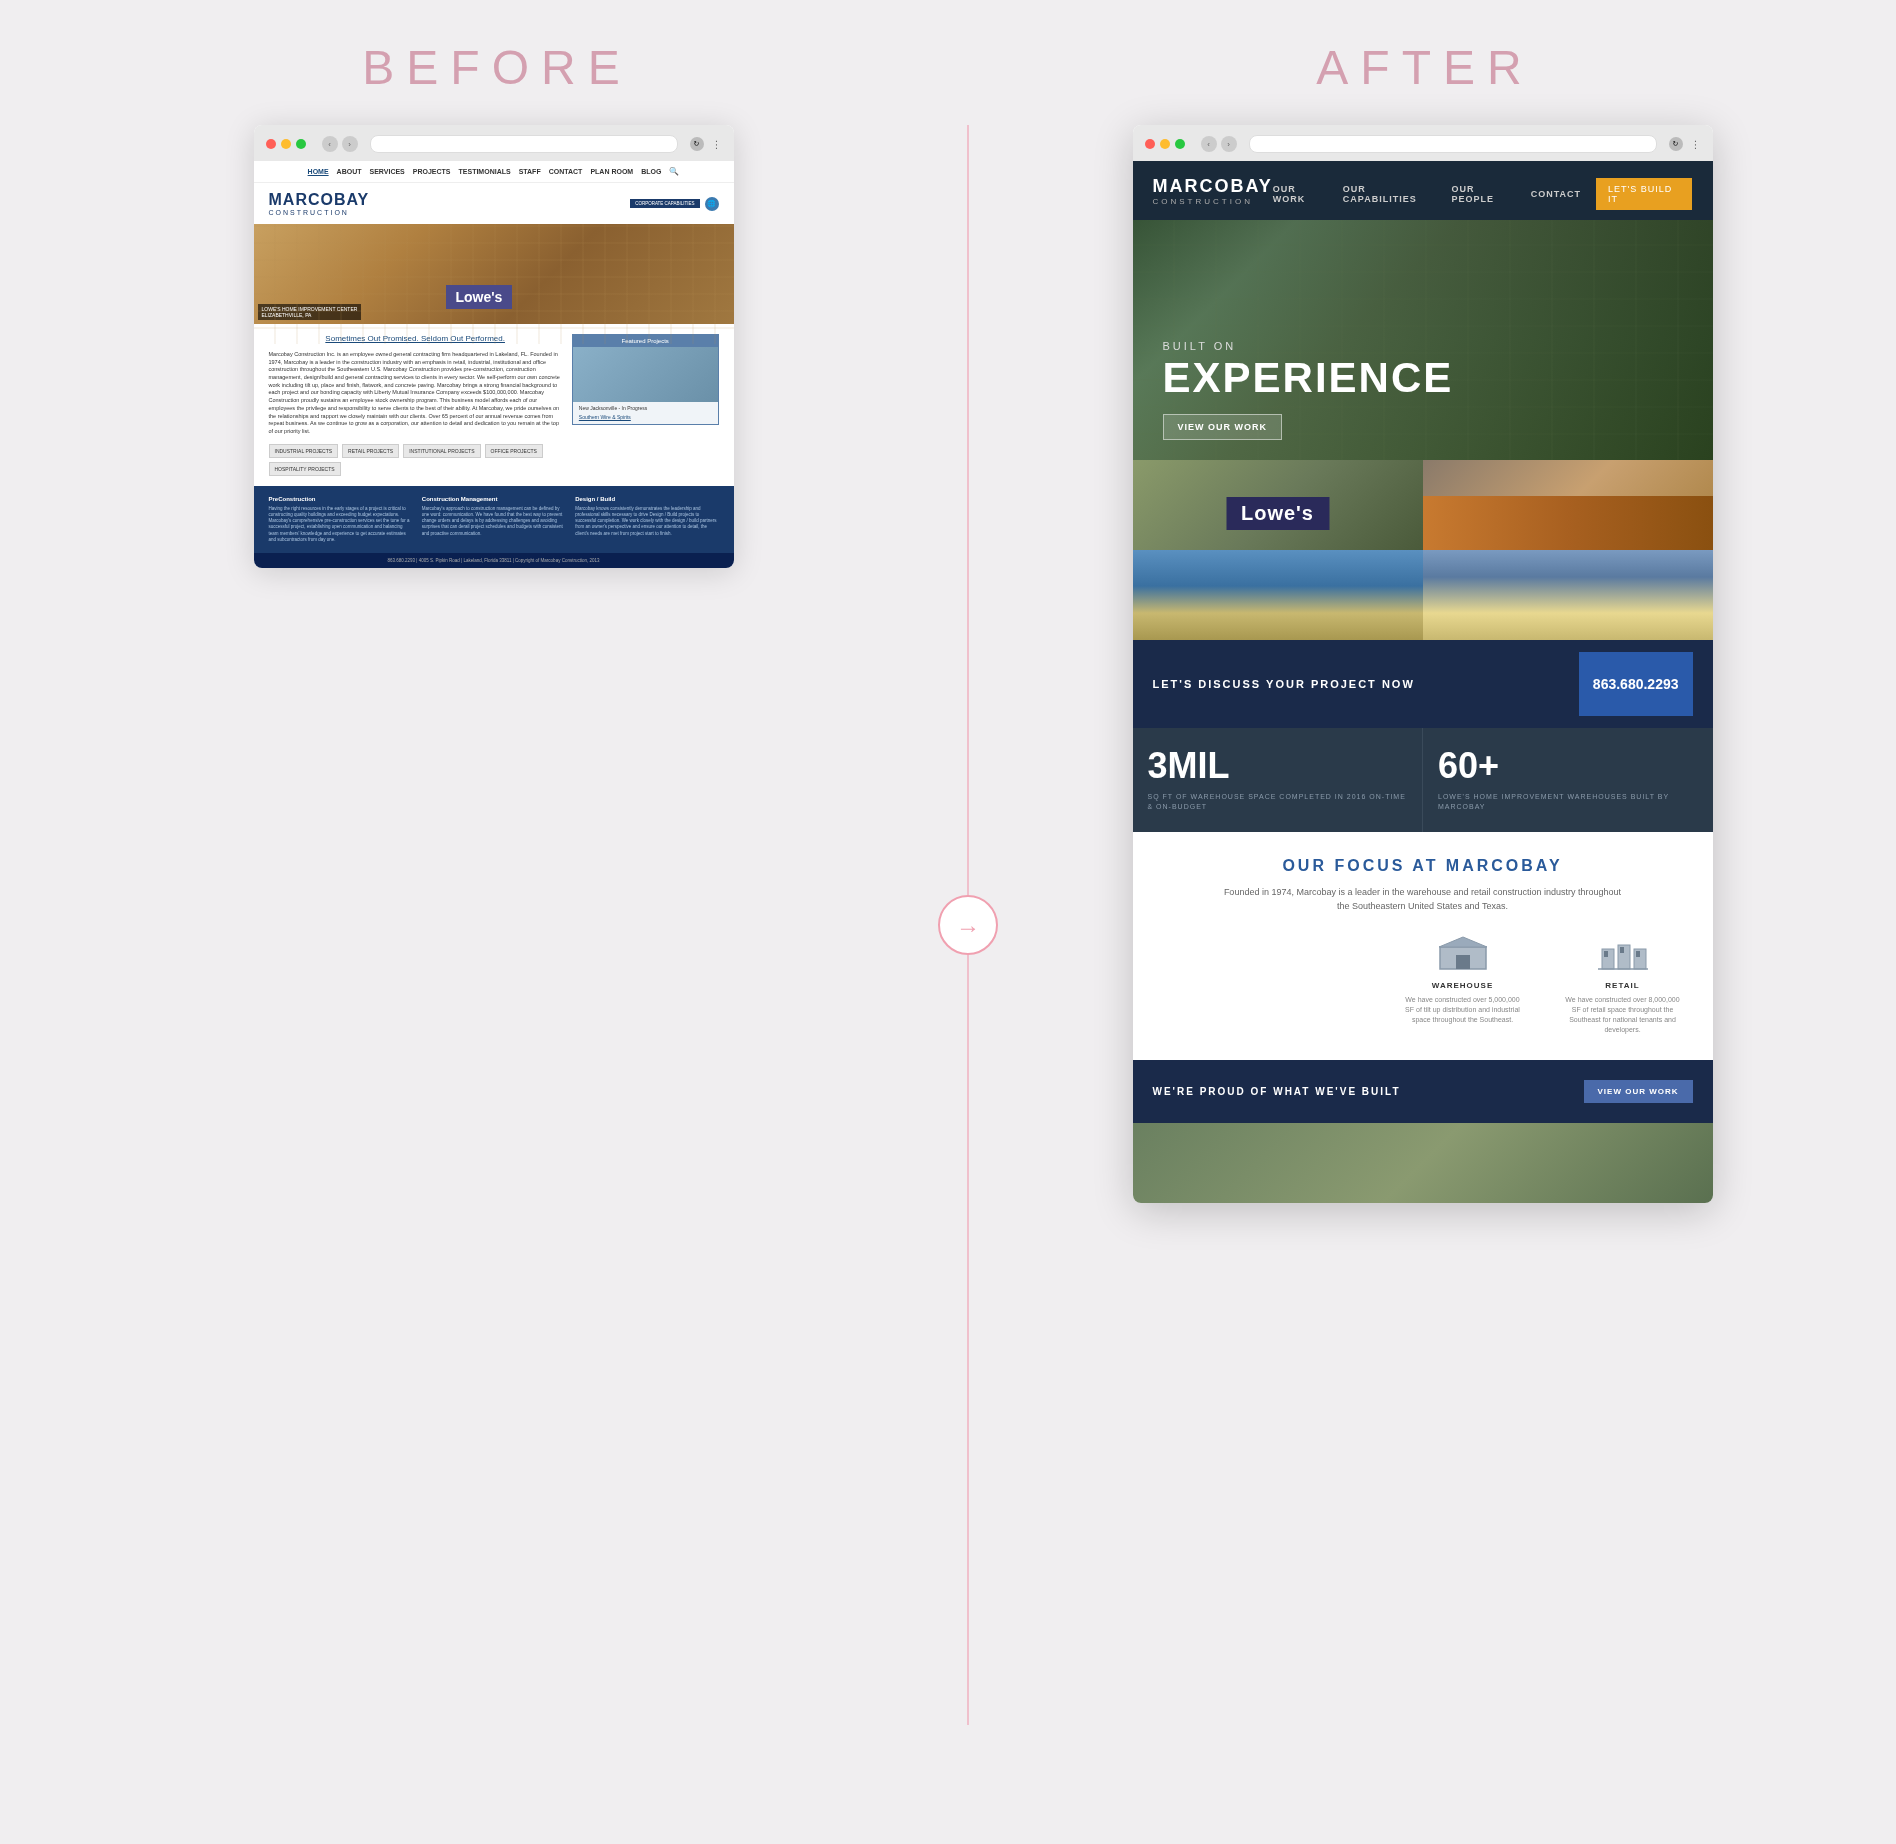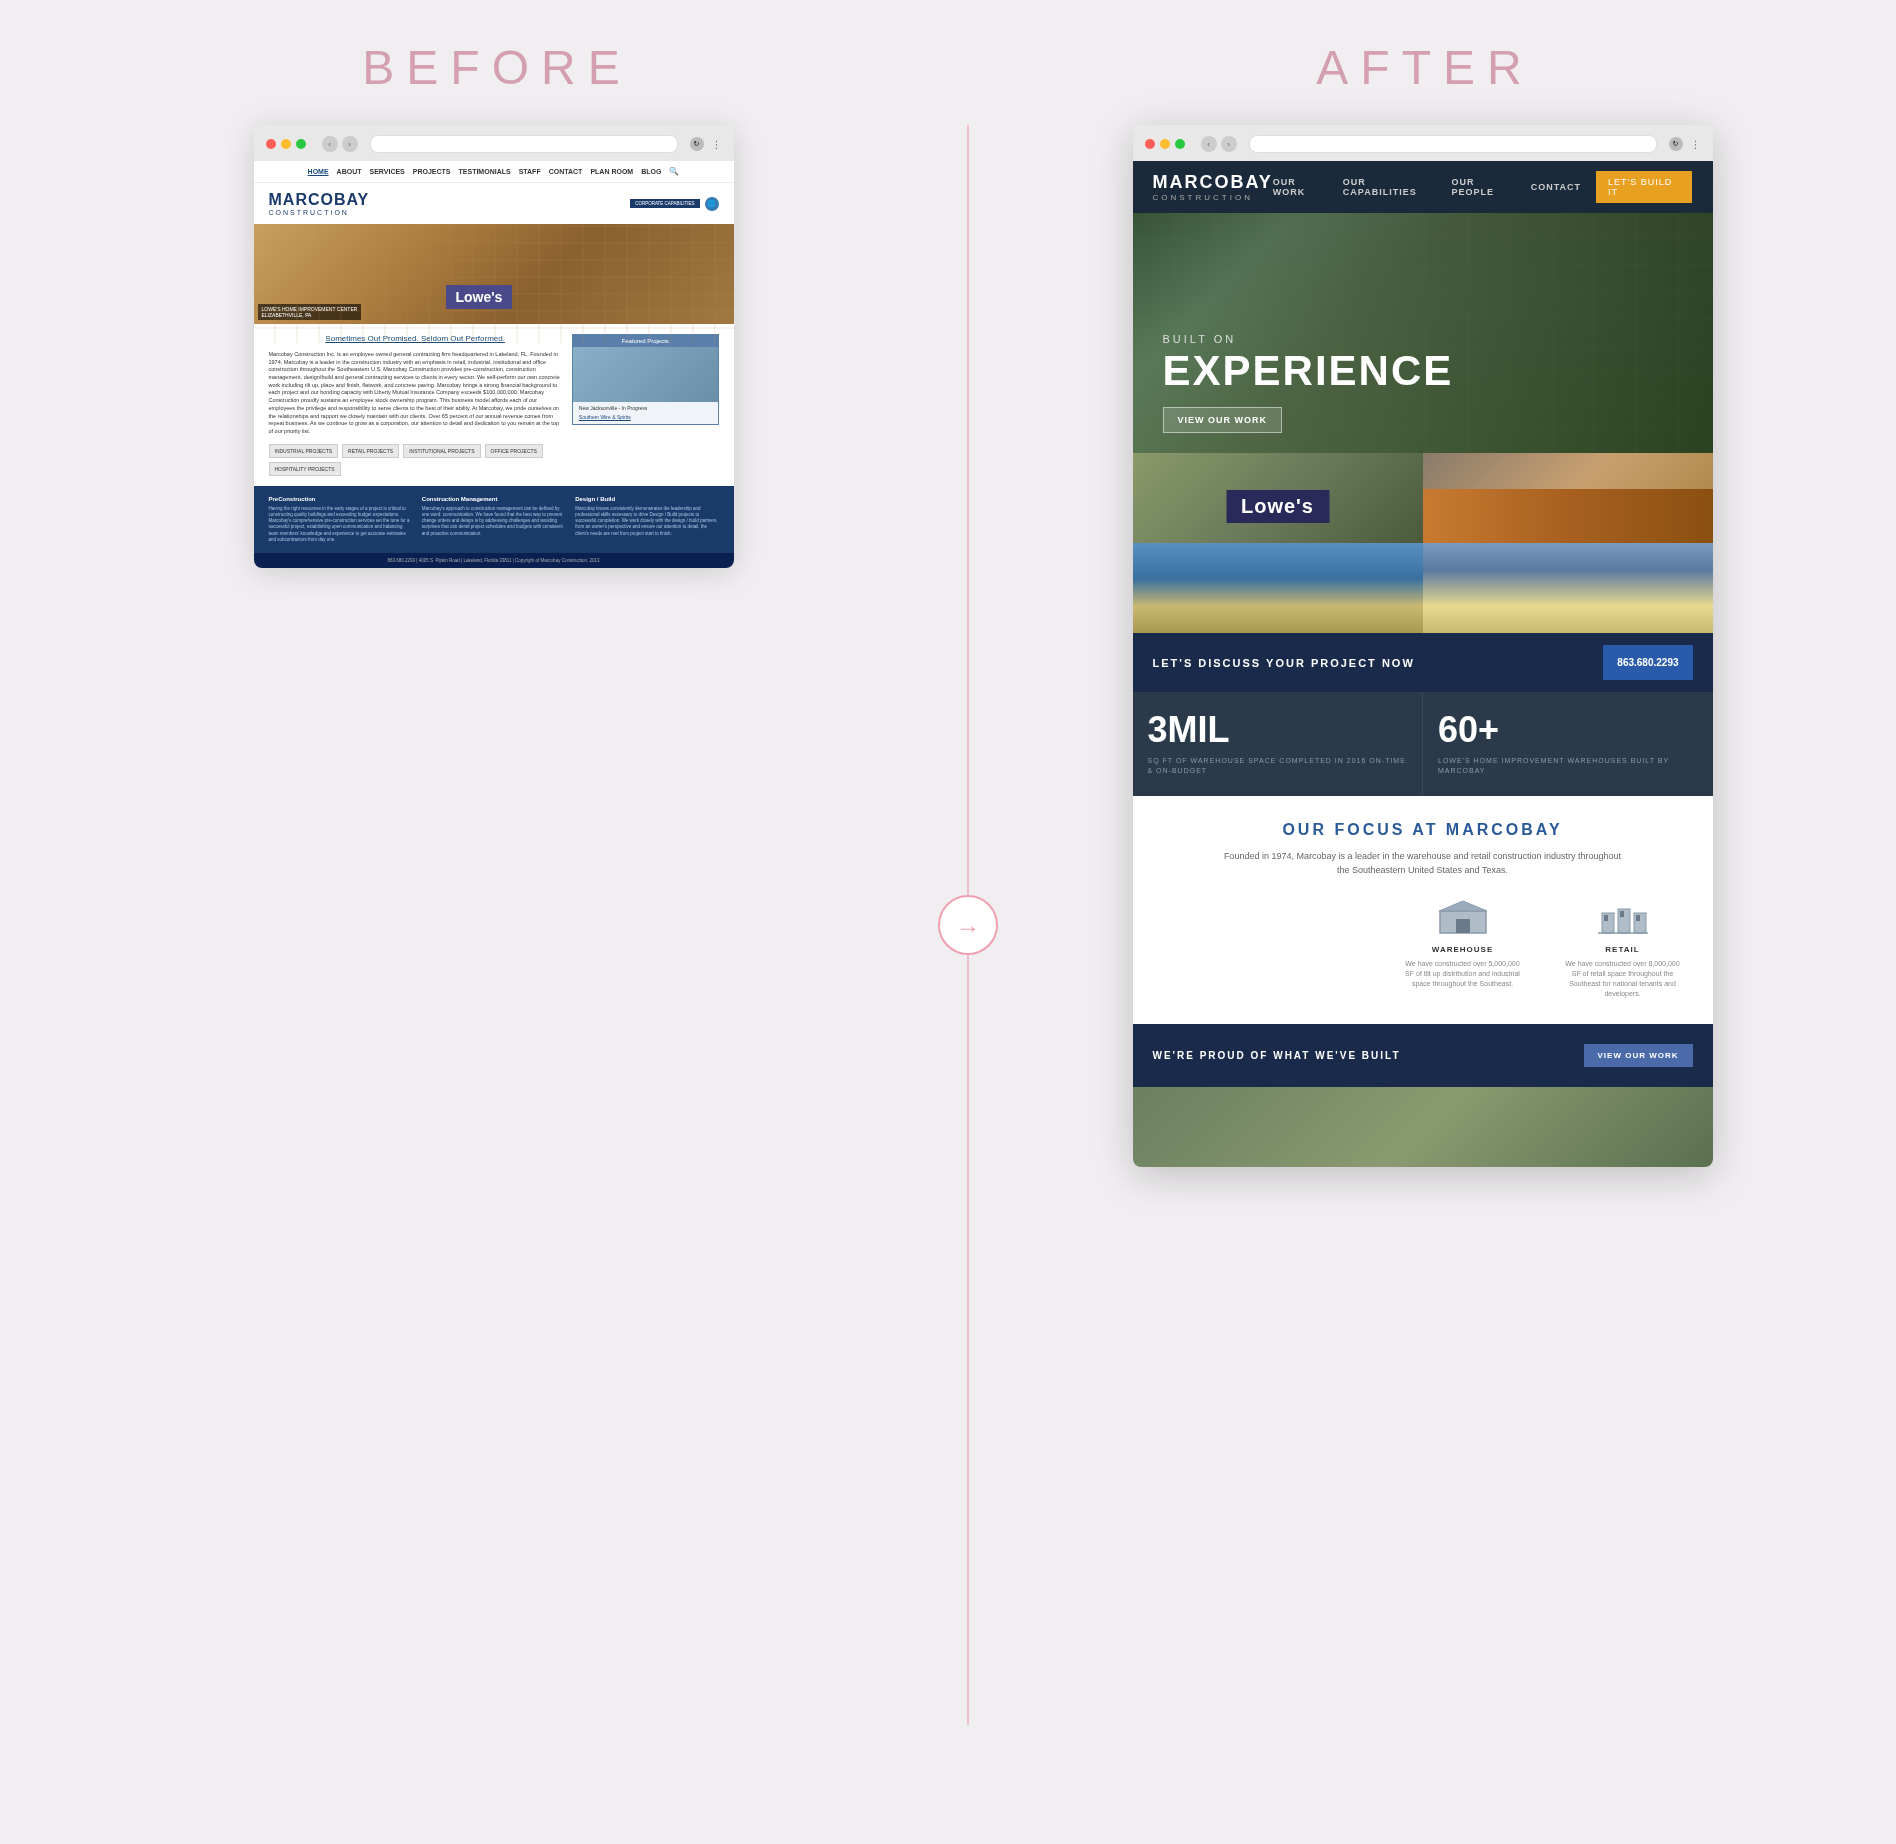--- a/index.html
+++ b/index.html
@@ -354,20 +354,21 @@
     .after-logo-sub {
       font-size: 8px;
       color: #aaa;
       letter-spacing: 3px;
     }
 
     .after-nav-links {
       display: flex;
       gap: 15px;
       align-items: center;
+      margin-top: 7px;
     }
 
     .after-nav-link {
       color: #ccc;
       font-size: 9px;
       font-weight: bold;
       letter-spacing: 1px;
     }
 
     .after-nav-cta {
@@ -491,23 +492,23 @@
     .after-cta-text {
       color: white;
       font-size: 11px;
       font-weight: bold;
       letter-spacing: 2px;
     }
 
     .after-phone {
       background: #2a5aaa;
       color: white;
-      font-size: 10px;
-      font-weight: bold;
-      padding: 12px 14px;
+      font-size: 14px;
+      font-weight: bold;
+      padding: 24px 14px;
     }
 
     .after-stats {
       display: flex;
       background: #2a3a4a;
     }
 
     .stat-block {
       flex: 1;
       padding: 20px 15px;

